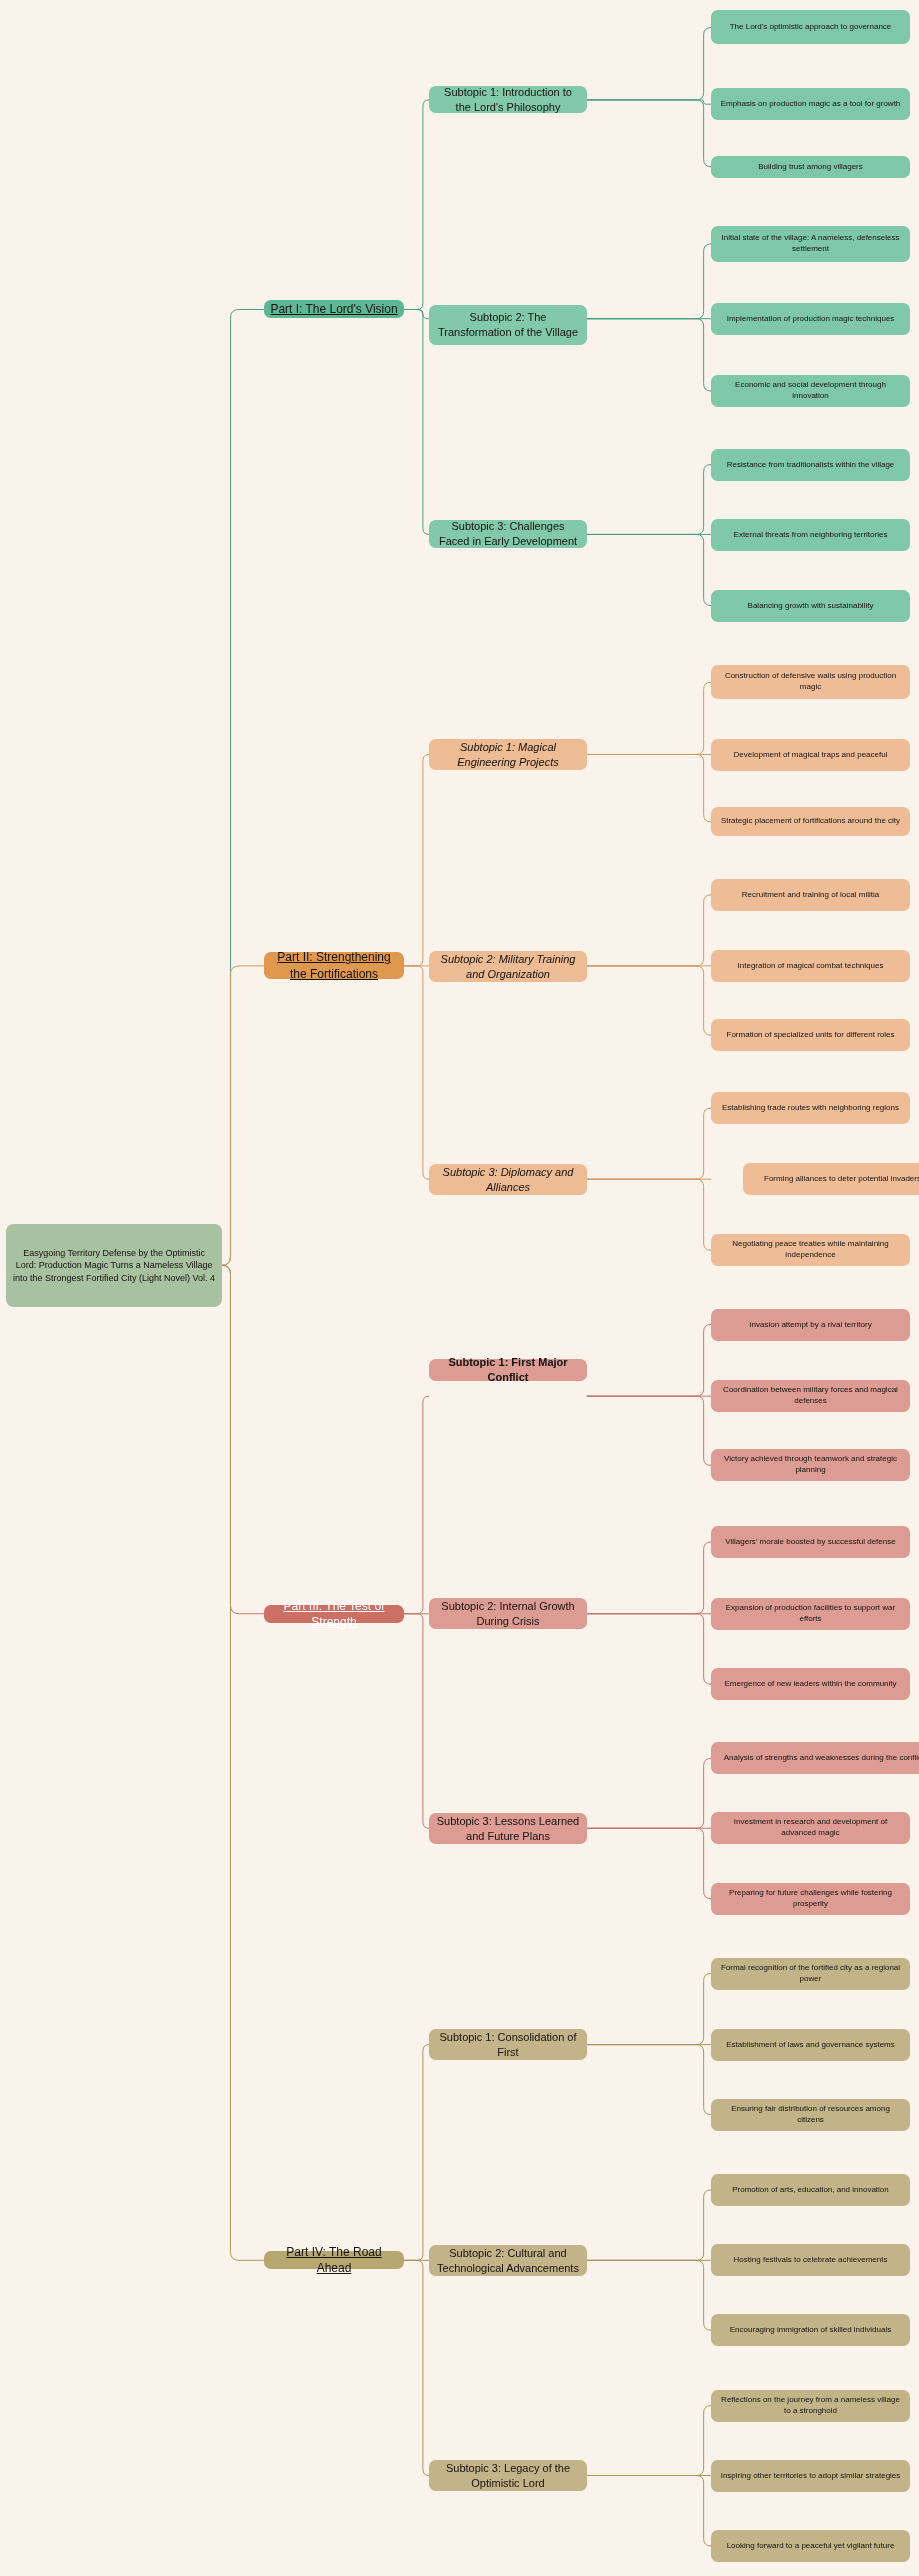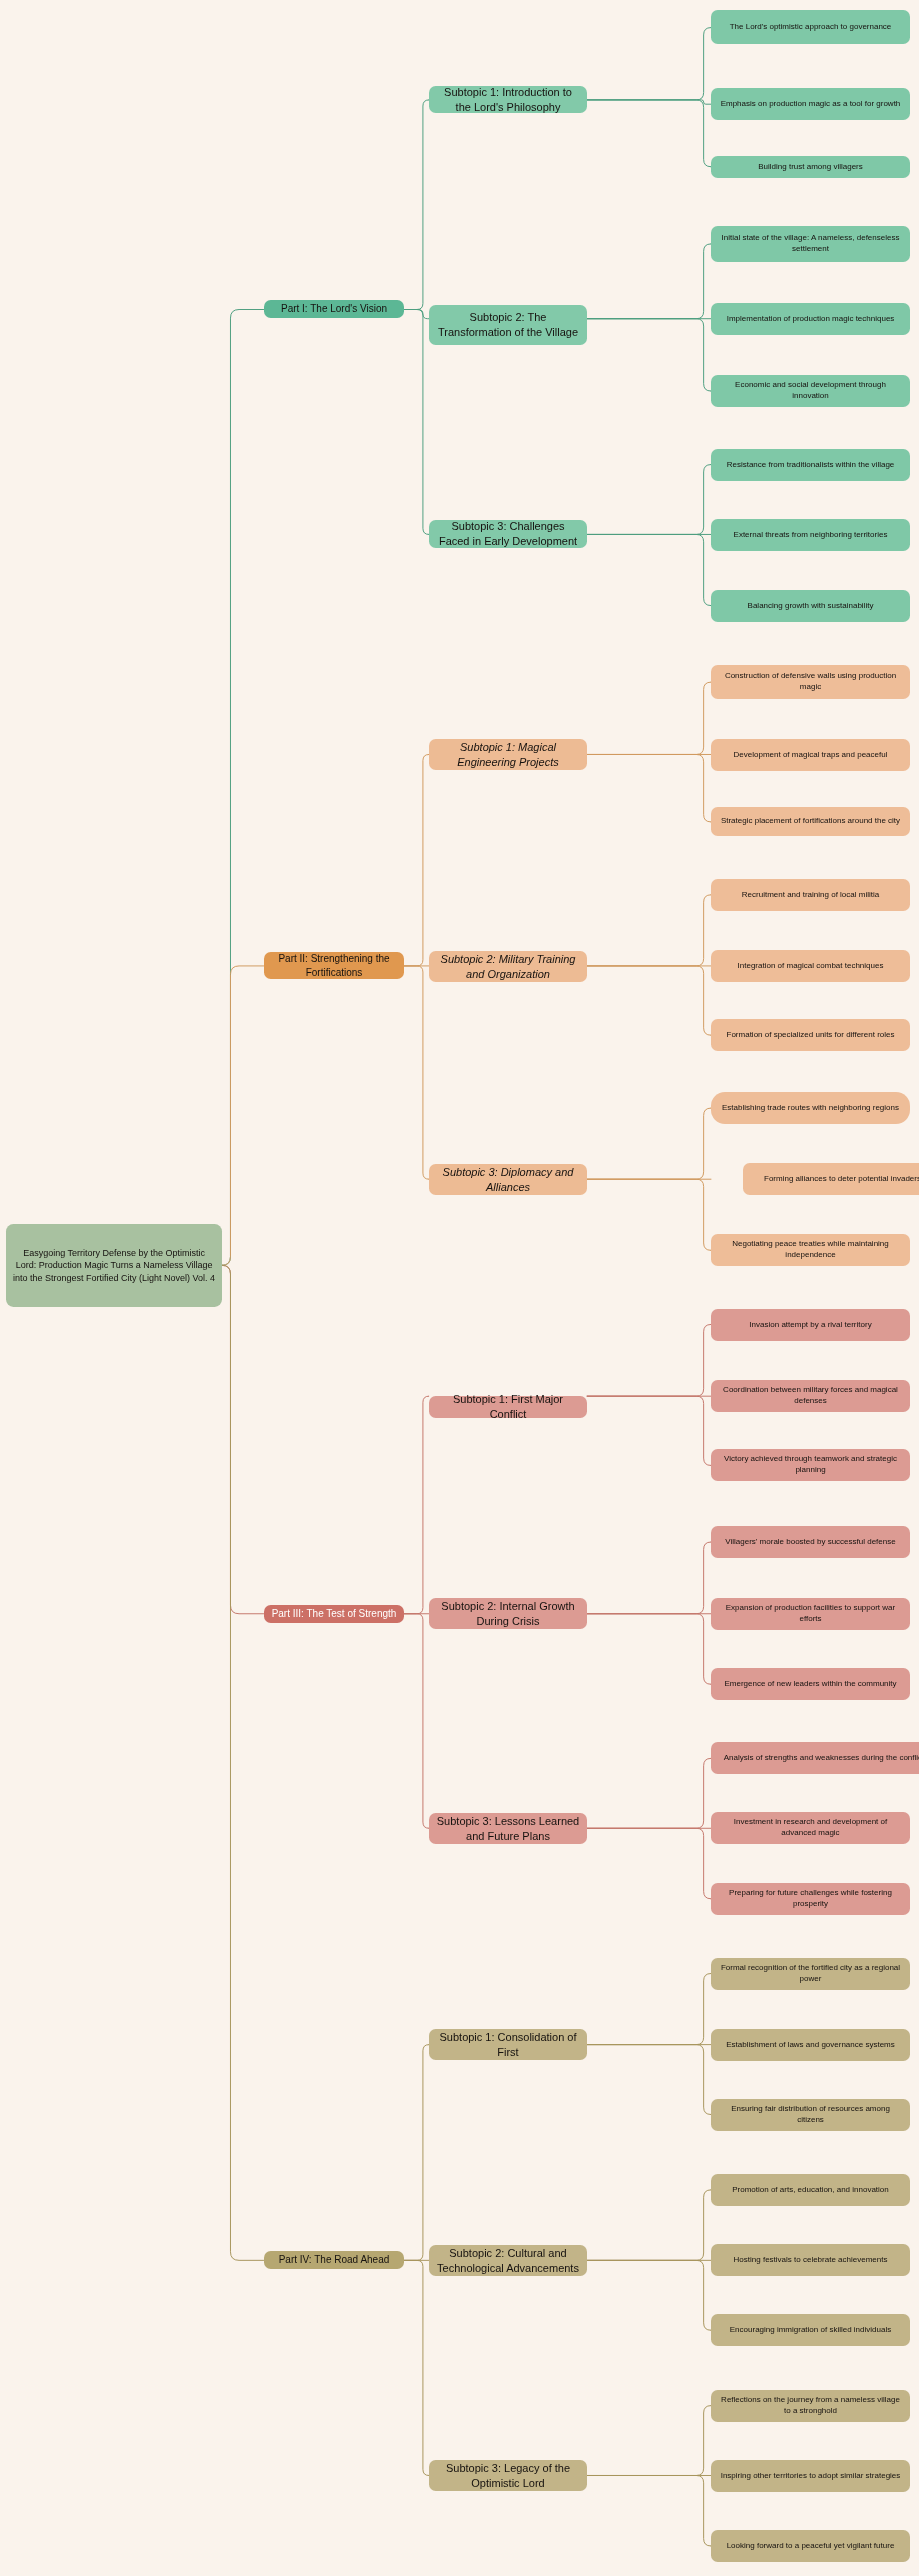--- a/index.html
+++ b/index.html
@@ -38,21 +38,21 @@
   }
   .node span{display:block;width:100%;}
 
   
   .n-root{
     background:#a8c1a0;
     font-size:9px;
     border-radius:7.4px;
   }
   
-  .n-part{ font-size:10px; border-radius:6.7px; }
+  .n-part{ font-size:12px; border-radius:6.7px;text-decoration:underline; }
   .n-part.c-green{ background:#5cb795; }
   .n-part.c-orange{ background:#e0984f; }
   .n-part.c-red{ background:#cc7066; color:#ffffff; }
   .n-part.c-khaki{ background:#b6a771; }
 
   
   .n-sub{ font-size:11px; border-radius:6.7px; }
   .n-sub.c-green{ background:#82c9a9; }
   .n-sub.c-orange{ background:#edbb94;font-style:italic; }
   .n-sub.c-red{ background:#dc9b93; }
@@ -189,33 +189,33 @@
       </div>
       <div class="node n-leaf c-orange" style="left: 711px; top: 950px; width: 199px; height: 32px;">
         <span>Integration of magical combat techniques</span>
       </div>
       <div class="node n-leaf c-orange" style="left: 711px; top: 1019px; width: 199px; height: 32px;">
         <span>Formation of specialized units for different roles</span>
       </div>
       <div class="node n-sub c-orange" style="left: 429px; top: 1164px; width: 158px; height: 31px;">
         <span>Subtopic 3: Diplomacy and Alliances</span>
       </div>
-      <div class="node n-leaf c-orange" style="left: 711px; top: 1092px; width: 199px; height: 32px; border-radius: 14px;">
+      <div class="node n-leaf c-orange" style="left: 711px; top: 1092px; width: 199px; height: 32px;">
         <span>Establishing trade routes with neighboring regions</span>
       </div>
       <div class="node n-leaf c-orange" style="left: 711px; top: 1163px; width: 199px; height: 32px; margin-left: 32px;">
         <span>Forming alliances to deter potential invaders</span>
       </div>
       <div class="node n-leaf c-orange" style="left: 711px; top: 1234px; width: 199px; height: 32px;">
         <span>Negotiating peace treaties while maintaining independence</span>
       </div>
       <div class="node n-part c-red" style="left: 264px; top: 1605px; width: 140px; height: 18.4px;">
         <span>Part III: The Test of Strength</span>
       </div>
-      <div class="node n-sub c-red" style="left: 429px; top: 1396px; width: 158px; height: 22px;">
+      <div class="node n-sub c-red" style="left: 429px; top: 1359px; width: 158px; height: 22px; font-weight: bold;">
         <span>Subtopic 1: First Major Conflict</span>
       </div>
       <div class="node n-leaf c-red" style="left: 711px; top: 1309px; width: 199px; height: 32px;">
         <span>Invasion attempt by a rival territory</span>
       </div>
       <div class="node n-leaf c-red" style="left: 711px; top: 1380px; width: 199px; height: 32px;">
         <span>Coordination between military forces and magical defenses</span>
       </div>
       <div class="node n-leaf c-red" style="left: 711px; top: 1449px; width: 199px; height: 32px;">
         <span>Victory achieved through teamwork and strategic planning</span>

